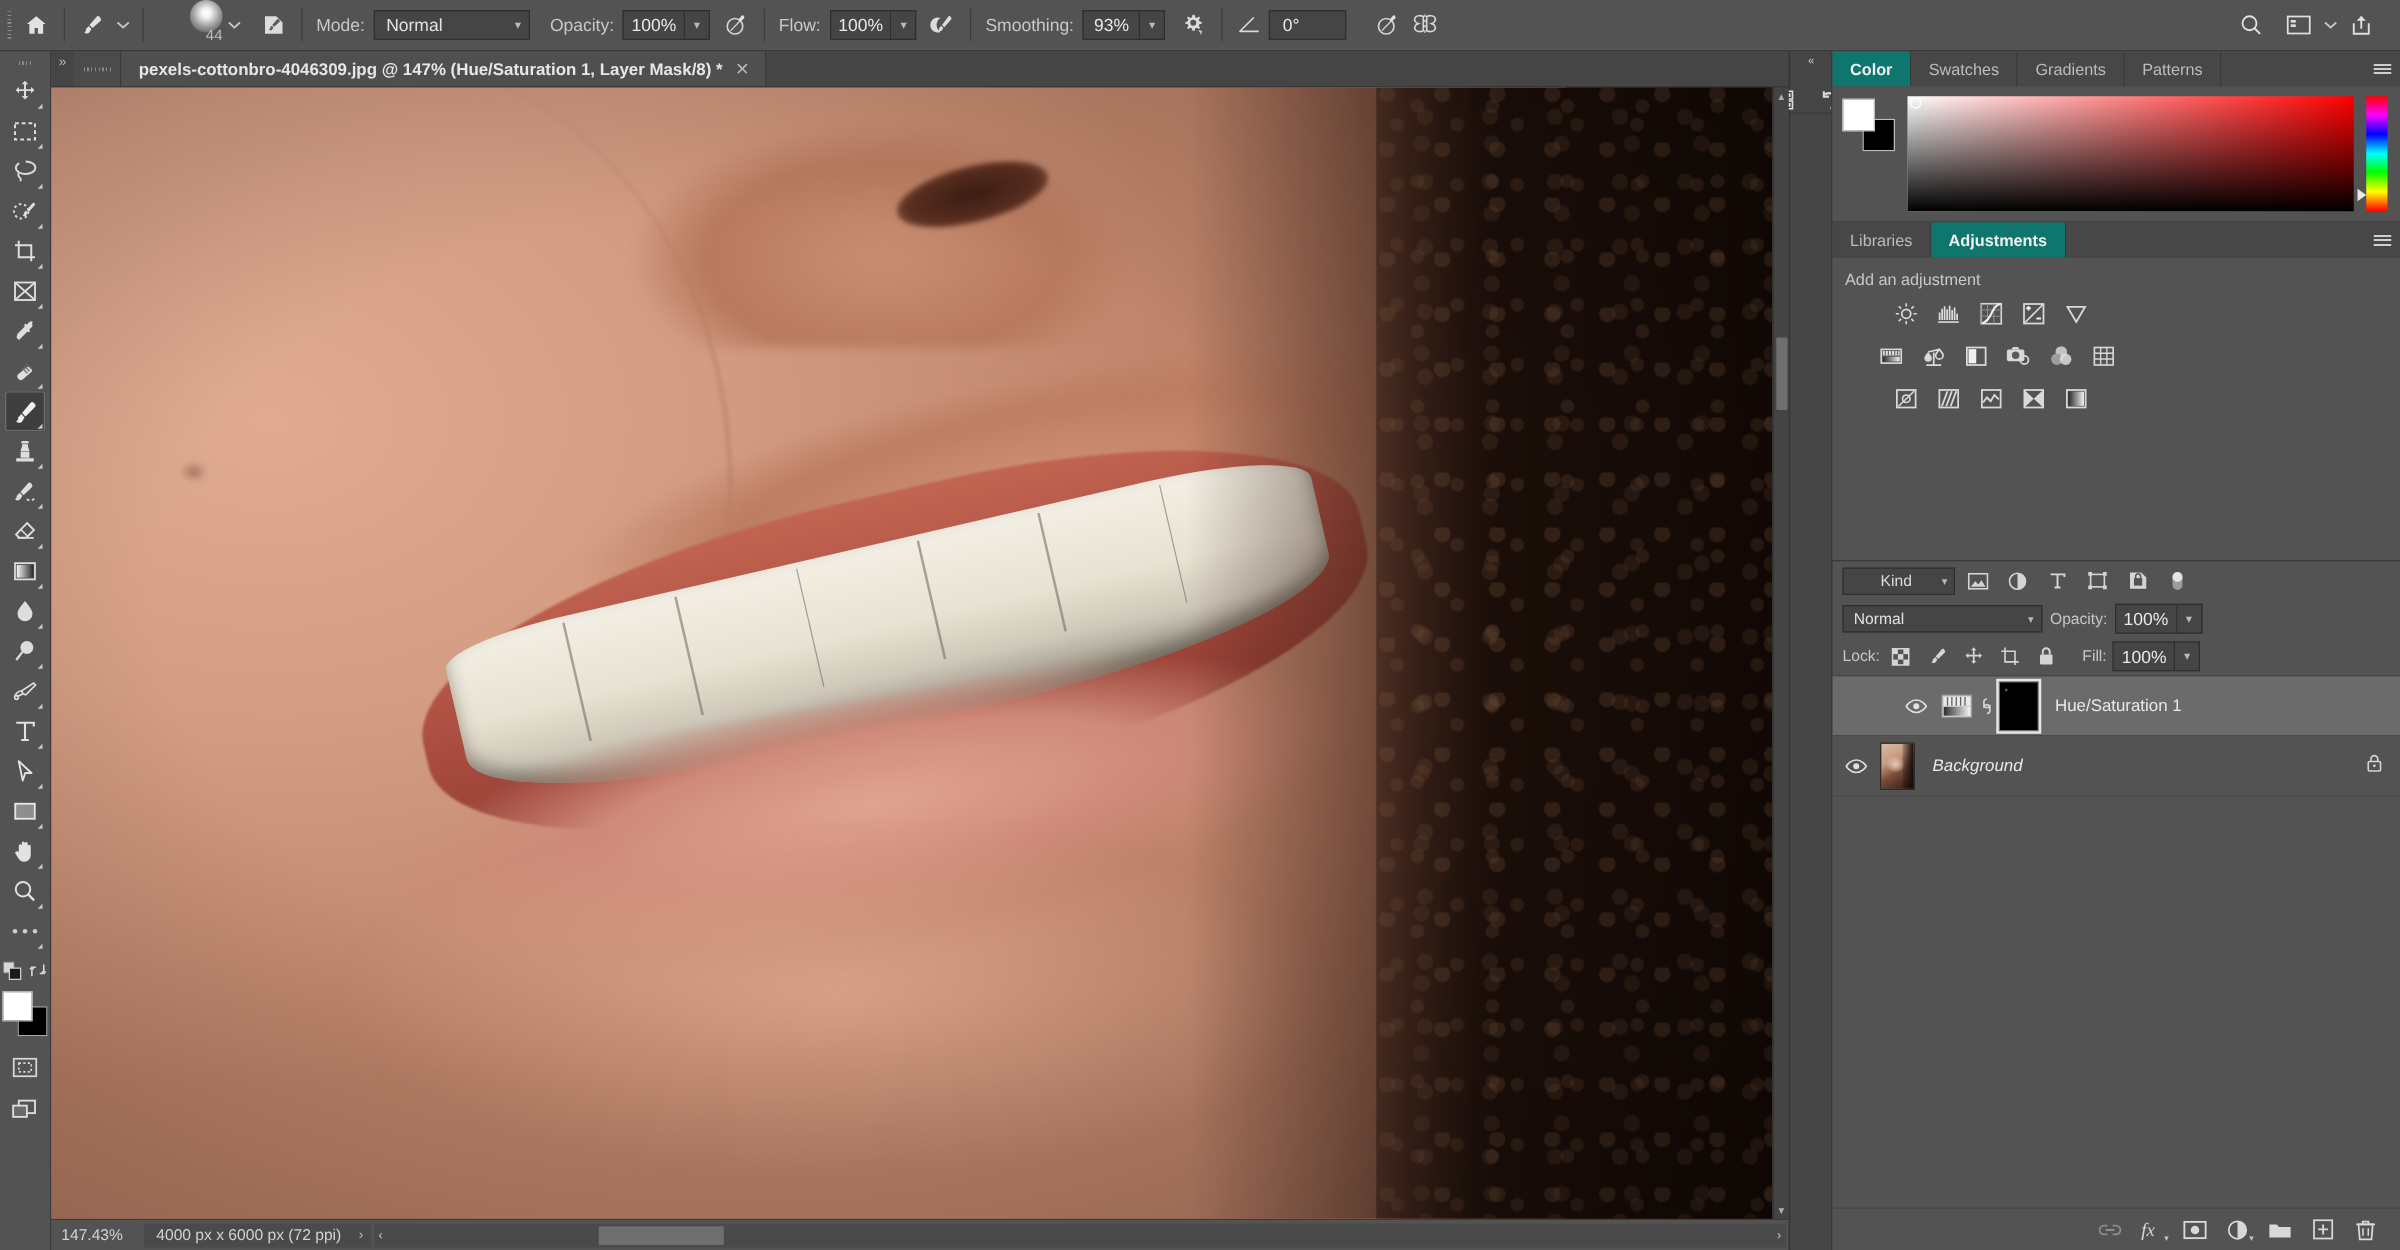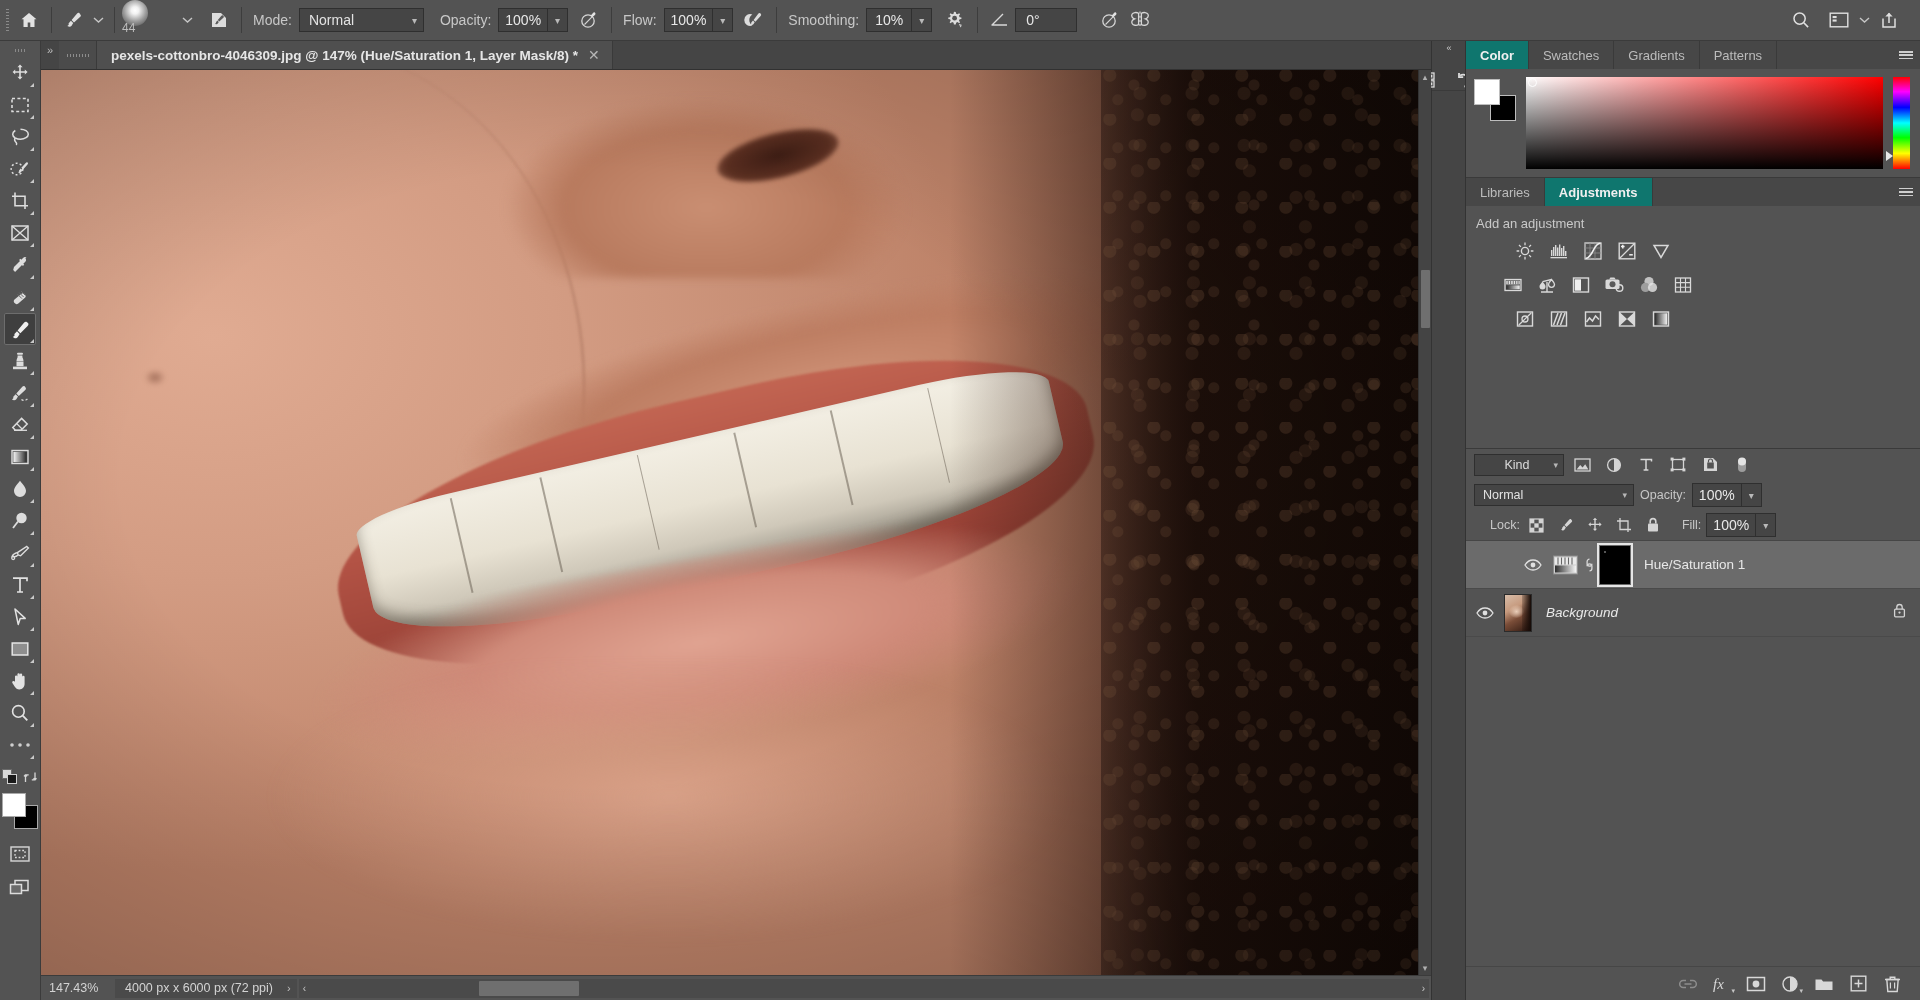--- a/index.html
+++ b/index.html
@@ -23,21 +23,21 @@
                justify-content:space-between; cursor:pointer; }
   .ob-select .cv { color:#b9b9b9; font-size:10px; }
   .ob-num { height:24px; background:#454545; border:1px solid #2f2f2f; color:#e8e8e8;
             font-size:14px; display:flex; align-items:center; justify-content:center;
             padding:0 6px; min-width:46px; cursor:text; }
   .ob-stepper { height:24px; width:20px; background:#454545; border:1px solid #2f2f2f; border-left:none;
                 display:flex; align-items:center; justify-content:center; color:#b9b9b9; font-size:10px;
                 cursor:pointer; }
   .combo { display:flex; align-items:center; }
   .brushsize { width:56px; height:36px; position:relative; display:flex; flex-direction:column;
-               align-items:flex-start; justify-content:flex-start; cursor:pointer; }
+               align-items:flex-end; justify-content:flex-start; cursor:pointer; }
   .brushdot { width:26px; height:26px; border-radius:50%;
               background:radial-gradient(circle at 50% 40%, #ffffff 0%, #f2f2f2 18%, #9a9a9a 55%, #6b6b6b 78%, #5c5c5c 100%);
               margin-top:-2px; }
   .brushnum { font-size:12px; color:#bdbdbd; margin-top:-5px; }
   .spacer { flex:1 1 auto; }
 
   
   .main { flex:1 1 auto; display:flex; min-height:0; }
 
   
@@ -210,21 +210,21 @@
              align-items:center; gap:24px; padding:0 5px; font-size:12.5px; color:#dcdcdc; cursor:pointer; }
   .kindsel .cv { margin-left:auto; font-size:9px; color:#b6b6b6; }
   .ficon { width:28px; height:24px; display:flex; align-items:center; justify-content:center;
            color:#d2d2d2; cursor:pointer; }
   .blendrow { height:30px; display:flex; align-items:center; gap:6px; padding:0 8px; flex:0 0 30px; }
   .blendsel { width:160px; height:22px; background:#454545; border:1px solid #2f2f2f; display:flex;
               align-items:center; padding:0 6px 0 8px; font-size:12.5px; color:#e2e2e2;
               justify-content:space-between; cursor:pointer; }
   .blendsel .cv { font-size:9px; color:#b6b6b6; }
   .lbl { font-size:12.5px; color:#c7c7c7; }
-  .lockrow { height:30px; display:flex; align-items:center; gap:5px; padding:0 24px; flex:0 0 30px; }
+  .lockrow { height:30px; display:flex; align-items:center; gap:5px; padding:0 8px; flex:0 0 30px; }
   .lockicon { width:24px; height:22px; display:flex; align-items:center; justify-content:center;
               color:#d2d2d2; cursor:pointer; }
   .layerlist { flex:1 1 auto; overflow:hidden; background:#535353; border-top:1px solid #464646; }
   .lrow { height:48px; display:flex; align-items:center; border-bottom:1px solid #4a4a4a; cursor:pointer; }
   .lrow.sel { background:#6b6b6b;padding-left:48px; }
   .eye { width:38px; display:flex; align-items:center; justify-content:center; color:#d9d9d9; cursor:pointer; }
   .lthumbs { display:flex; align-items:center; gap:5px; }
   .adjthumb { width:26px; height:26px; display:flex; align-items:center; justify-content:center; cursor:pointer; }
   .linkico { width:12px; color:#d5d5d5; display:flex; justify-content:center; cursor:pointer; }
   .maskthumb { width:30px; height:38px; background:#000; outline:2px solid #e6e6e6; outline-offset:1px;
@@ -319,21 +319,21 @@
       <svg width="20" height="20" viewBox="0 0 20 20">
           <path d="M8.4 4.4a6 6 0 100 11.2 6.6 6.6 0 010-11.2z" fill="#dcdcdc"></path>
           <path d="M16.3 3.2c-.6-.6-1.4-.3-1.9.4L9.6 9.9l1.8 1.8 5.2-5.7c.6-.7.8-1.5.2-2z" fill="#dcdcdc"></path>
           <path d="M9 10.6l1.7 1.7-1.3 2c-.5.7-1.5 1-2.2.6l-.9-.5.9-.8c.3-.3.3-.7 0-1z" fill="#dcdcdc"></path>
         </svg>
     </div>
     <div class="ob-sep"></div>
 
     <span class="ob-label">Smoothing:</span>
     <div class="combo">
-      <div class="ob-num">10%</div>
+      <div class="ob-num">93%</div>
       <div class="ob-stepper">▾</div>
     </div>
     <div class="ob-icon" style="margin-left:8px">
       <svg width="20" height="20" viewBox="0 0 20 20">
           <path d="M9.5 1.8l1.3.1.3 1.8 1.5.6 1.5-1.1 1 1-1.1 1.5.6 1.5 1.8.3v1.4l-1.8.3-.6 1.5 1.1 1.5-1 1-1.5-1.1-1.5.6-.3 1.8H8.9l-.3-1.8-1.5-.6-1.5 1.1-1-1 1.1-1.5-.6-1.5-1.8-.3V7.5l1.8-.3.6-1.5L4.6 4.2l1-1 1.5 1.1 1.5-.6.3-1.8z" fill="#dcdcdc"></path>
           <circle cx="9.6" cy="8.2" r="2.4" fill="#535353"></circle>
           <path d="M14 14.6l2 .6-.6 2" fill="none" stroke="#c9c9c9" stroke-width="1.2"></path>
         </svg>
     </div>
     <div class="ob-sep"></div>

